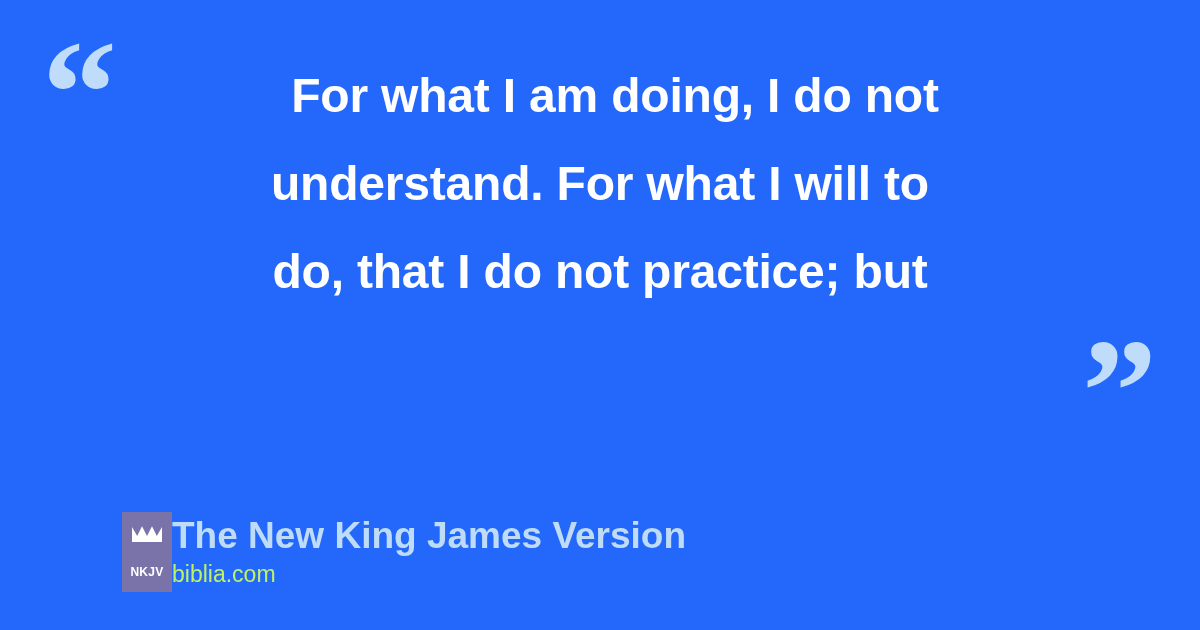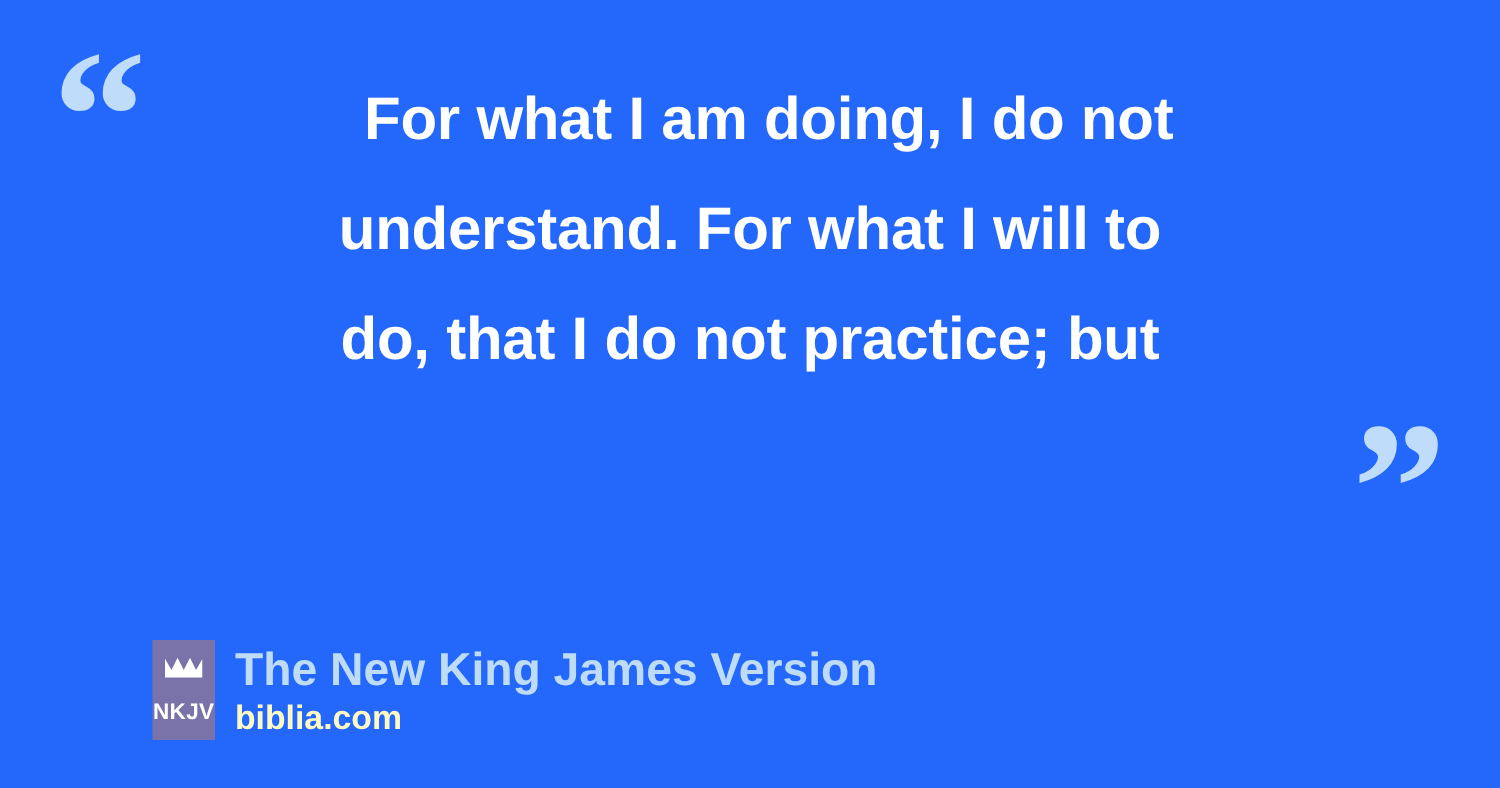--- a/index.html
+++ b/index.html
@@ -80,41 +80,40 @@
     justify-content: space-between;
     padding: 13px 0 14px 0;
     box-sizing: border-box;
     flex: none;
   }
   #crown-icon {
     display: block;
   }
   #badge-abbrev {
     color: #ffffff;
-    font-size: 18px;
+    font-size: 12px;
     font-weight: 700;
     letter-spacing: 0.3px;
     line-height: 1;
   }
 
   #attribution-text {
-    margin-left: 16px;
     padding-top: 2px;
   }
   #version-name {
     color: #bedcf8;
     font-size: 37px;
     font-weight: 700;
     line-height: 44px;
     white-space: nowrap;
   }
   #site-url {
-    color: #fef9c3;
-    font-size: 27px;
-    font-weight: 700;
+    color: #bef264;
+    font-size: 23px;
+    font-weight: 400;
     line-height: 30px;
     margin-top: 1px;
     white-space: nowrap;
   }
 </style>
 </head>
 <body>
 
 <div id="card">
 

